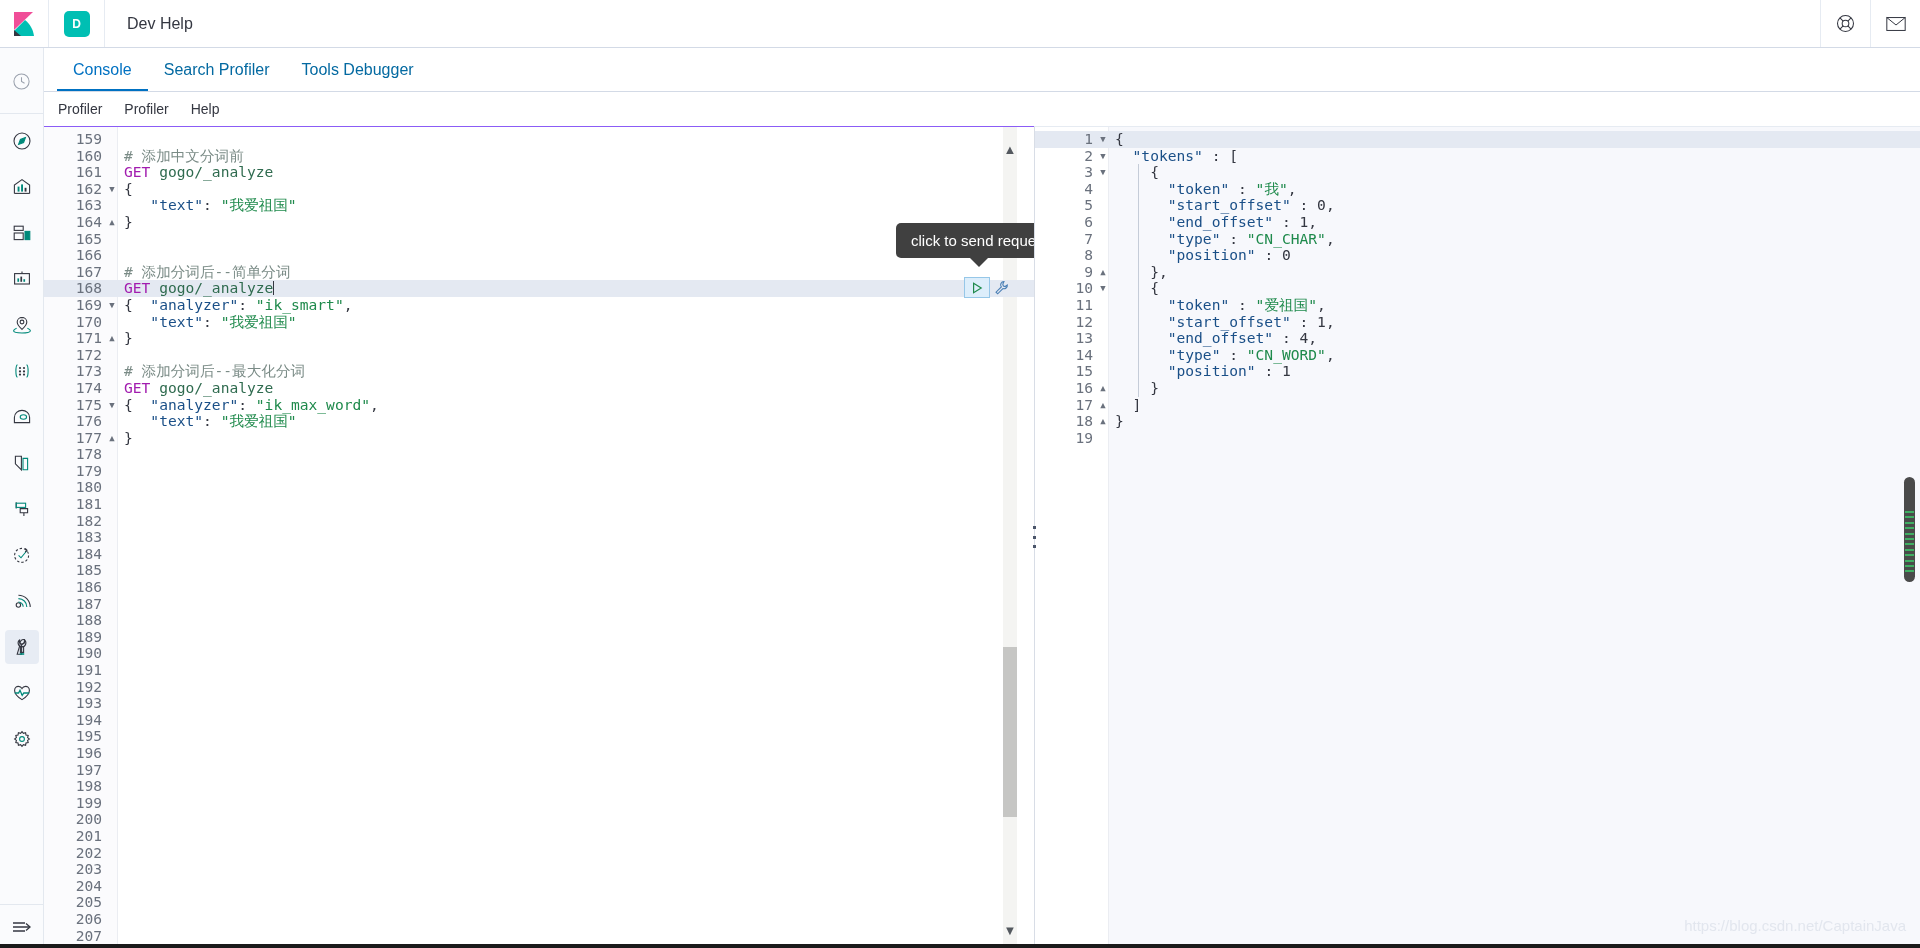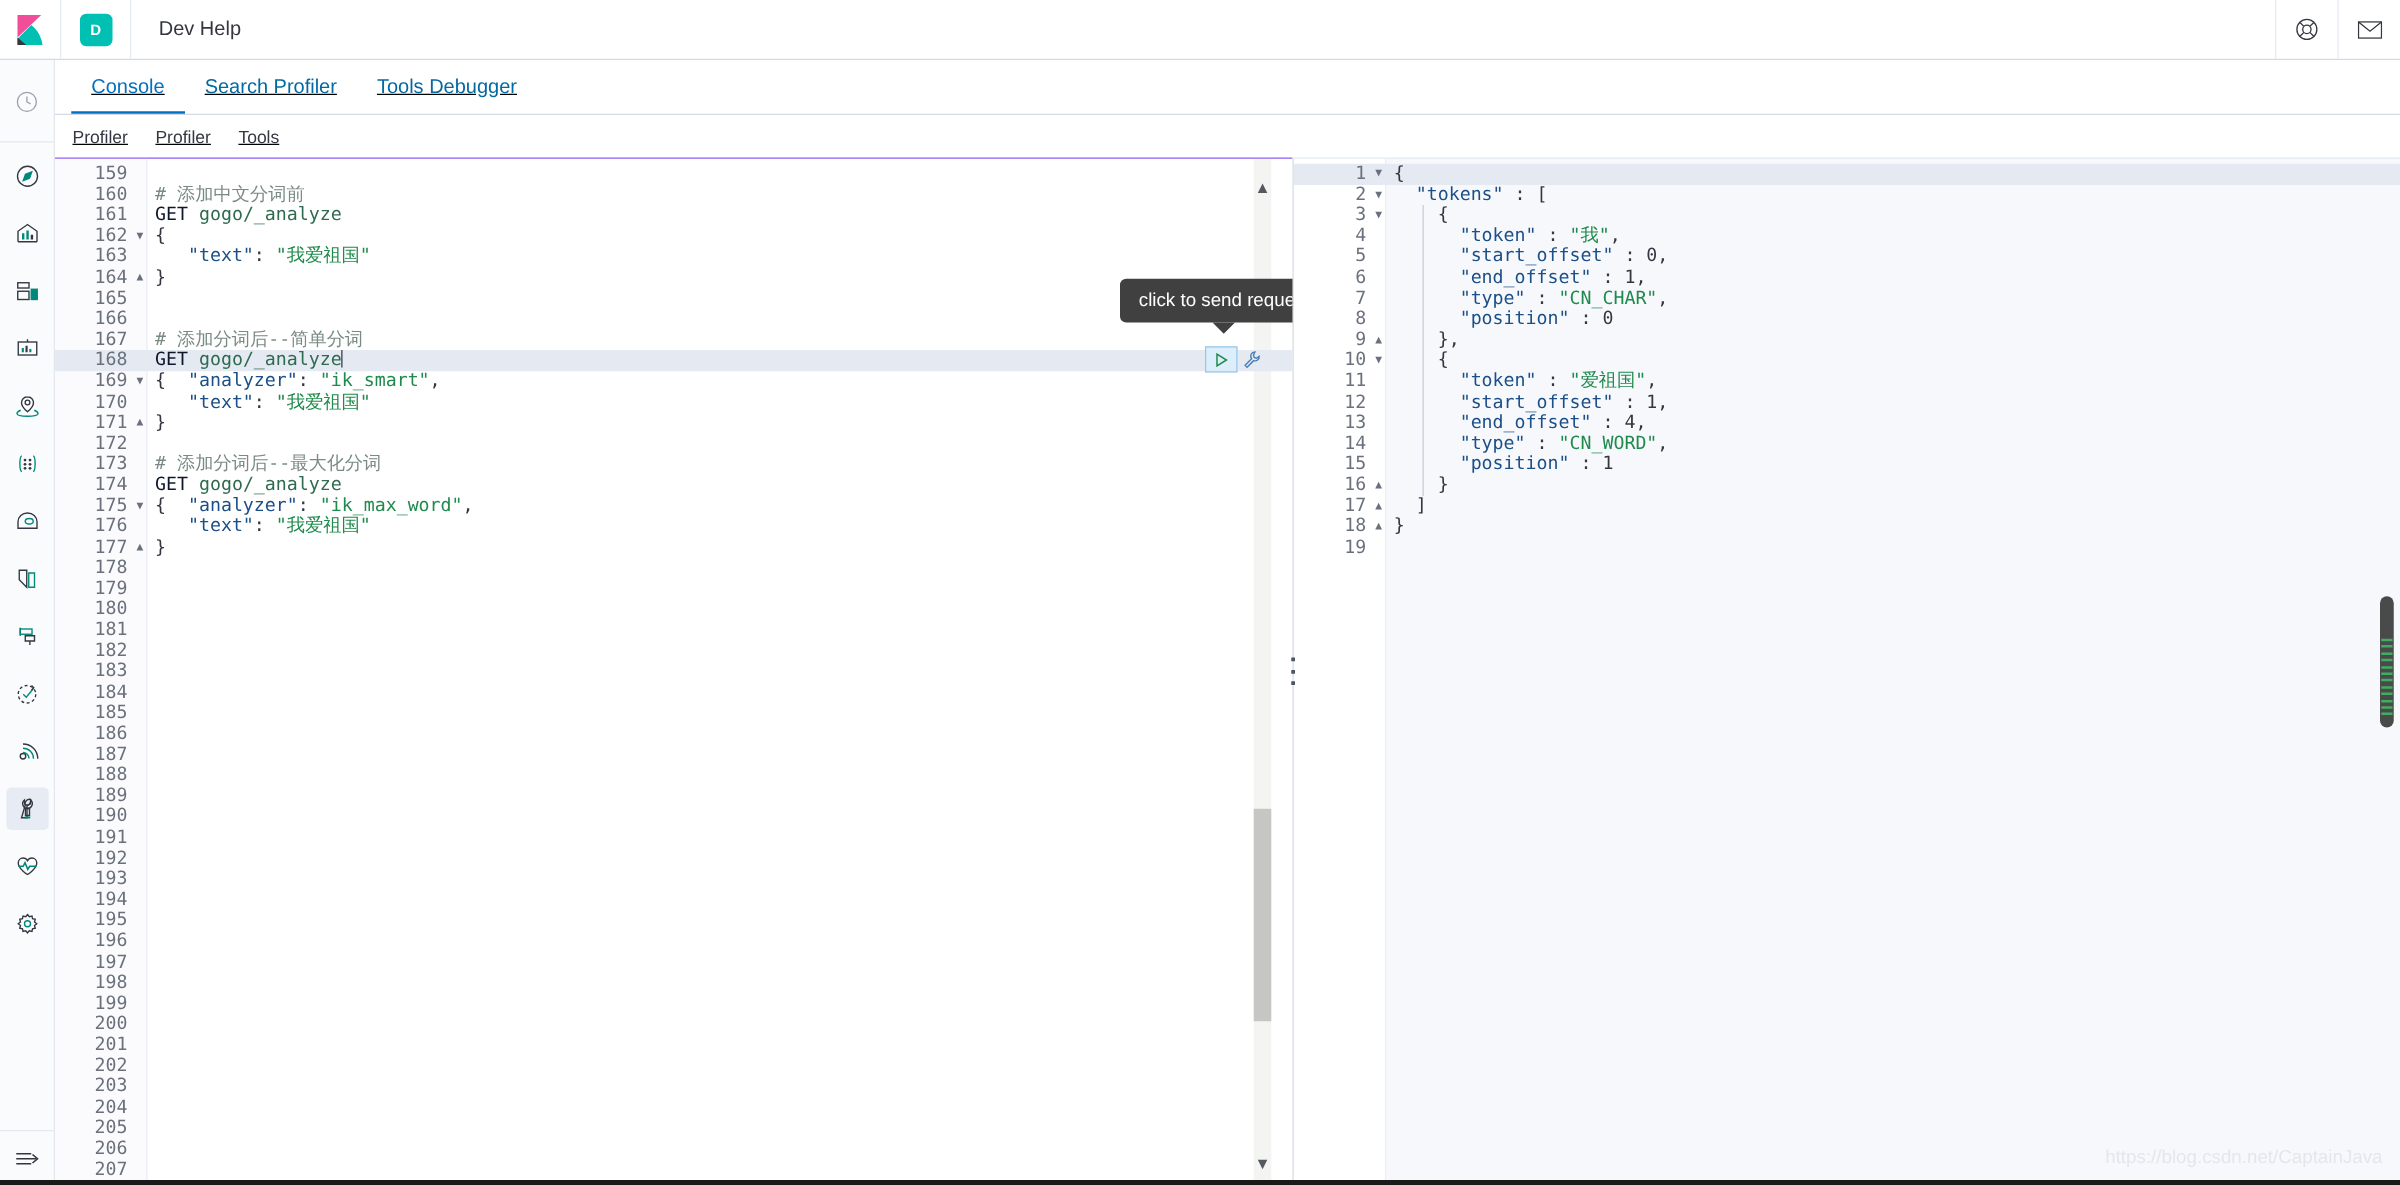--- a/index.html
+++ b/index.html
@@ -35,21 +35,21 @@
     display: flex; align-items: center; padding-left: 22px;
     font-size: 16px; color: #343741; flex: 1;
   }
   .hdr-icons { display: flex; align-items: stretch; }
   .hdr-icon-btn {
     width: 50px; display: flex; align-items: center; justify-content: center;
     border-left: 1px solid #e6ebf2; cursor: pointer;
   }
 
   
-  .body-row { flex: 1; display: flex; min-height: 0; text-decoration: underline; }
+  .body-row { flex: 1; display: flex; min-height: 0; }
 
   .sidebar {
     width: 44px; min-width: 44px;
     background: #fafbfd;
     border-right: 1px solid #e3e8ef;
     display: flex; flex-direction: column; align-items: center;
     position: relative;
   }
   .sb-top { padding-top: 10px; width: 100%; display: flex; flex-direction: column; align-items: center; }
   .sb-sep { width: 100%; height: 1px; background: #e3e8ef; margin: 9px 0 4px 0; }
@@ -138,21 +138,21 @@
     background: #fbfbfd; border-right: 1px solid #ebedf2; z-index: 0;
   }
   .right-gutter-bg {
     position: absolute; left: 0; top: 0; bottom: 0; width: 74px;
     background: #ffffff; border-right: 1px solid #ebedf2; z-index: 0;
   }
   .lines-wrap { position: relative; z-index: 1; padding-top: 4px; }
 
   
   .c-comment { color: #7a8b86; }
-  .c-method  { color: #0f172a; }
+  .c-method  { color: #a21caf; }
   .c-url     { color: #2f6b4f; }
   .c-key     { color: #1a4f87; }
   .c-string  { color: #1f8a4c; }
   .c-punct   { color: #343741; }
   .c-num     { color: #343741; }
 
   
   .caret {
     display: inline-block; width: 1px; height: 14px;
     background: #343741; vertical-align: -2px;
@@ -398,21 +398,21 @@
 
       <div class="tabs">
         <div class="tab active">Console</div>
         <div class="tab">Search Profiler</div>
         <div class="tab">Tools Debugger</div>
       </div>
 
       <div class="menubar">
         <div class="menu-item">Profiler</div>
         <div class="menu-item">Profiler</div>
-        <div class="menu-item">Tools</div>
+        <div class="menu-item">Help</div>
       </div>
 
       <div class="split">
 
         <div class="pane-left">
           <div class="left-gutter-bg"></div>
           <div class="editor-scroll">
             <div class="lines-wrap code" id="editor-lines"><div class="line"><span class="gutter">159</span><span class="fold"></span><span class="ltext"></span></div><div class="line"><span class="gutter">160</span><span class="fold"></span><span class="ltext"><span class="c-comment"># 添加中文分词前</span></span></div><div class="line"><span class="gutter">161</span><span class="fold"></span><span class="ltext"><span class="c-method">GET</span><span> </span><span class="c-url">gogo/_analyze</span></span></div><div class="line"><span class="gutter">162</span><span class="fold">▼</span><span class="ltext"><span class="c-punct">{</span></span></div><div class="line"><span class="gutter">163</span><span class="fold"></span><span class="ltext"><span>   </span><span class="c-key">"text"</span><span class="c-punct">: </span><span class="c-string">"我爱祖国"</span></span></div><div class="line"><span class="gutter">164</span><span class="fold">▲</span><span class="ltext"><span class="c-punct">}</span></span></div><div class="line"><span class="gutter">165</span><span class="fold"></span><span class="ltext"></span></div><div class="line"><span class="gutter">166</span><span class="fold"></span><span class="ltext"></span></div><div class="line"><span class="gutter">167</span><span class="fold"></span><span class="ltext"><span class="c-comment"># 添加分词后--简单分词</span></span></div><div class="line hl"><span class="gutter">168</span><span class="fold"></span><span class="ltext"><span class="c-method">GET</span><span> </span><span class="c-url">gogo/_analyze</span><span class="caret"></span></span></div><div class="line"><span class="gutter">169</span><span class="fold">▼</span><span class="ltext"><span class="c-punct">{  </span><span class="c-key">"analyzer"</span><span class="c-punct">: </span><span class="c-string">"ik_smart"</span><span class="c-punct">,</span></span></div><div class="line"><span class="gutter">170</span><span class="fold"></span><span class="ltext"><span>   </span><span class="c-key">"text"</span><span class="c-punct">: </span><span class="c-string">"我爱祖国"</span></span></div><div class="line"><span class="gutter">171</span><span class="fold">▲</span><span class="ltext"><span class="c-punct">}</span></span></div><div class="line"><span class="gutter">172</span><span class="fold"></span><span class="ltext"></span></div><div class="line"><span class="gutter">173</span><span class="fold"></span><span class="ltext"><span class="c-comment"># 添加分词后--最大化分词</span></span></div><div class="line"><span class="gutter">174</span><span class="fold"></span><span class="ltext"><span class="c-method">GET</span><span> </span><span class="c-url">gogo/_analyze</span></span></div><div class="line"><span class="gutter">175</span><span class="fold">▼</span><span class="ltext"><span class="c-punct">{  </span><span class="c-key">"analyzer"</span><span class="c-punct">: </span><span class="c-string">"ik_max_word"</span><span class="c-punct">,</span></span></div><div class="line"><span class="gutter">176</span><span class="fold"></span><span class="ltext"><span>   </span><span class="c-key">"text"</span><span class="c-punct">: </span><span class="c-string">"我爱祖国"</span></span></div><div class="line"><span class="gutter">177</span><span class="fold">▲</span><span class="ltext"><span class="c-punct">}</span></span></div><div class="line"><span class="gutter">178</span><span class="fold"></span><span class="ltext"></span></div><div class="line"><span class="gutter">179</span><span class="fold"></span><span class="ltext"></span></div><div class="line"><span class="gutter">180</span><span class="fold"></span><span class="ltext"></span></div><div class="line"><span class="gutter">181</span><span class="fold"></span><span class="ltext"></span></div><div class="line"><span class="gutter">182</span><span class="fold"></span><span class="ltext"></span></div><div class="line"><span class="gutter">183</span><span class="fold"></span><span class="ltext"></span></div><div class="line"><span class="gutter">184</span><span class="fold"></span><span class="ltext"></span></div><div class="line"><span class="gutter">185</span><span class="fold"></span><span class="ltext"></span></div><div class="line"><span class="gutter">186</span><span class="fold"></span><span class="ltext"></span></div><div class="line"><span class="gutter">187</span><span class="fold"></span><span class="ltext"></span></div><div class="line"><span class="gutter">188</span><span class="fold"></span><span class="ltext"></span></div><div class="line"><span class="gutter">189</span><span class="fold"></span><span class="ltext"></span></div><div class="line"><span class="gutter">190</span><span class="fold"></span><span class="ltext"></span></div><div class="line"><span class="gutter">191</span><span class="fold"></span><span class="ltext"></span></div><div class="line"><span class="gutter">192</span><span class="fold"></span><span class="ltext"></span></div><div class="line"><span class="gutter">193</span><span class="fold"></span><span class="ltext"></span></div><div class="line"><span class="gutter">194</span><span class="fold"></span><span class="ltext"></span></div><div class="line"><span class="gutter">195</span><span class="fold"></span><span class="ltext"></span></div><div class="line"><span class="gutter">196</span><span class="fold"></span><span class="ltext"></span></div><div class="line"><span class="gutter">197</span><span class="fold"></span><span class="ltext"></span></div><div class="line"><span class="gutter">198</span><span class="fold"></span><span class="ltext"></span></div><div class="line"><span class="gutter">199</span><span class="fold"></span><span class="ltext"></span></div><div class="line"><span class="gutter">200</span><span class="fold"></span><span class="ltext"></span></div><div class="line"><span class="gutter">201</span><span class="fold"></span><span class="ltext"></span></div><div class="line"><span class="gutter">202</span><span class="fold"></span><span class="ltext"></span></div><div class="line"><span class="gutter">203</span><span class="fold"></span><span class="ltext"></span></div><div class="line"><span class="gutter">204</span><span class="fold"></span><span class="ltext"></span></div><div class="line"><span class="gutter">205</span><span class="fold"></span><span class="ltext"></span></div><div class="line"><span class="gutter">206</span><span class="fold"></span><span class="ltext"></span></div><div class="line"><span class="gutter">207</span><span class="fold"></span><span class="ltext"></span></div></div>
           </div>
 

